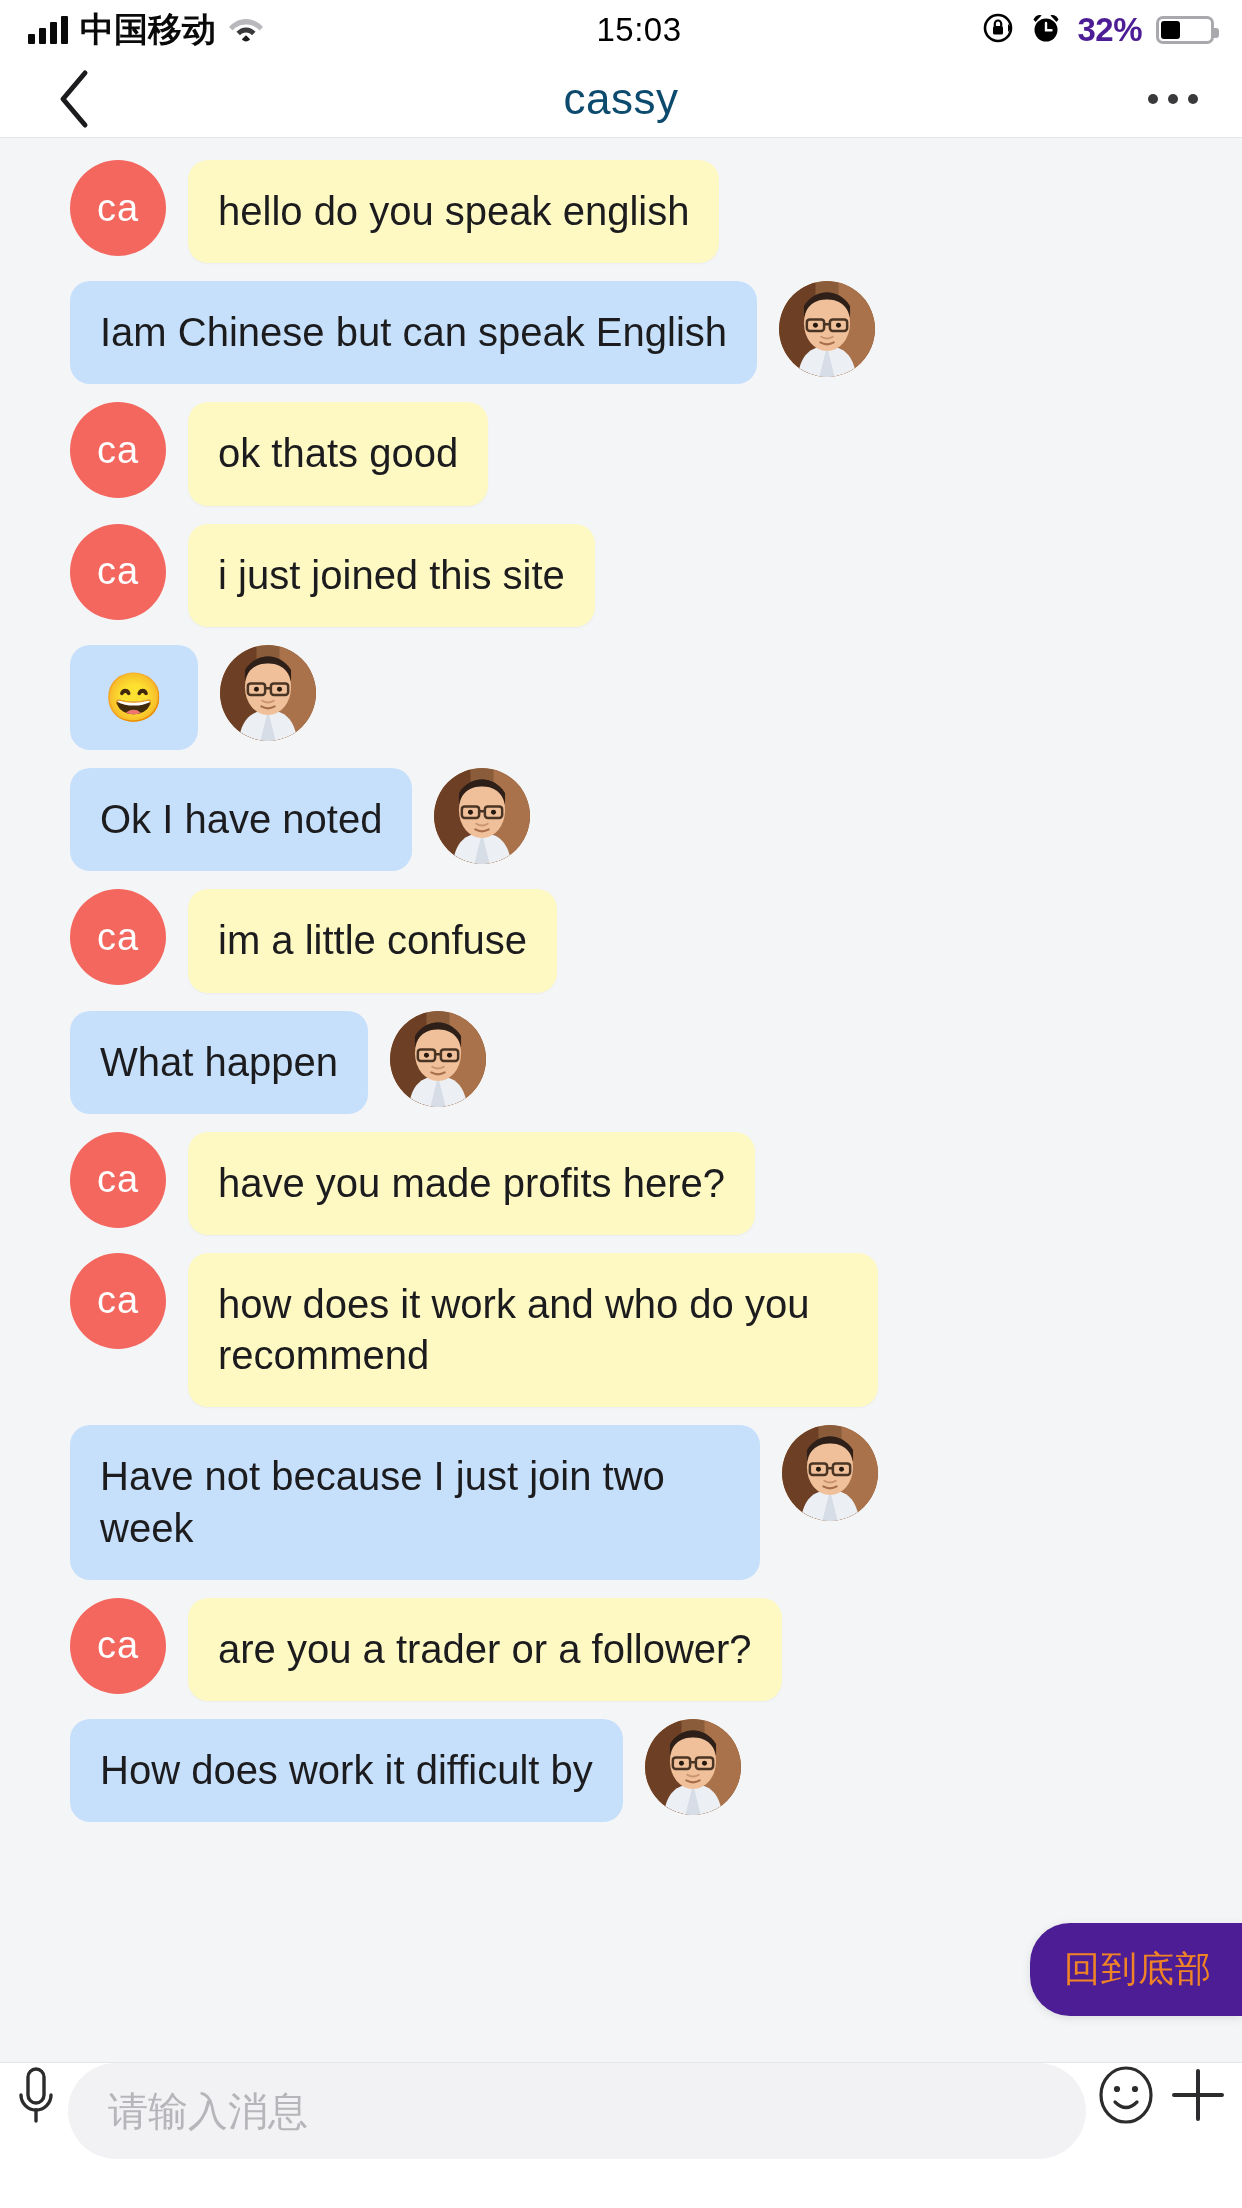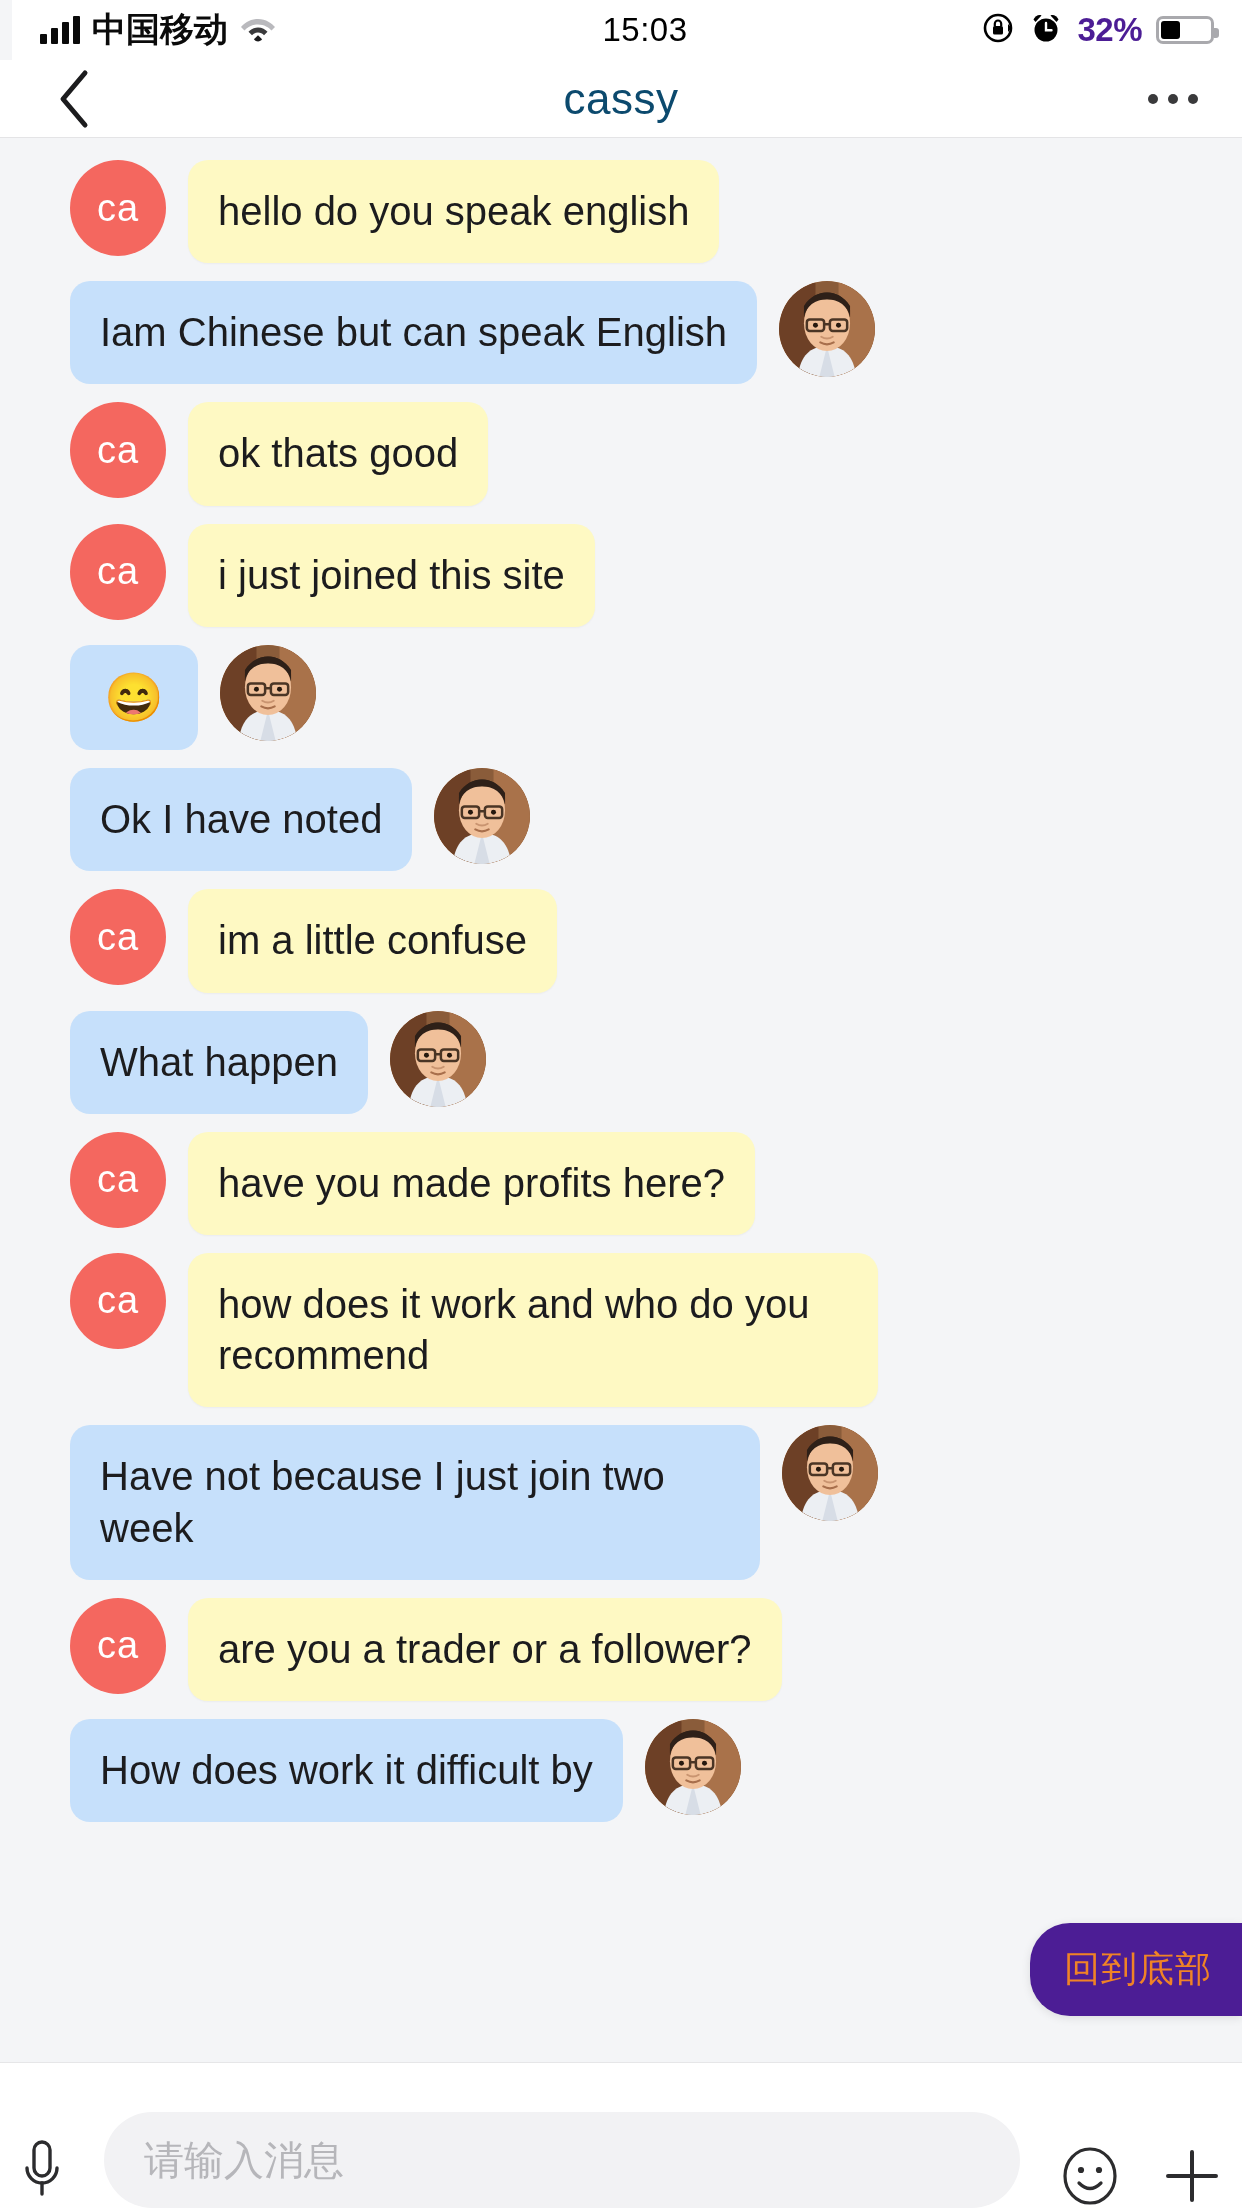--- a/index.html
+++ b/index.html
@@ -9,21 +9,20 @@
     background:#f4f5f7;
     overflow:hidden;
   }
   .phone { position:relative; width:1242px; height:2208px; background:#f4f5f7; display:flex; flex-direction:column; }
 
   
   .statusbar {
     height:60px; background:#ffffff; flex:0 0 60px;
     display:flex; align-items:center; padding:0 28px;
     position:relative;
-    margin-left:12px;
   }
   .sb-left { display:flex; align-items:center; gap:12px; }
   .sb-carrier { font-size:34px; font-weight:600; color:#0a0a0a; letter-spacing:0px; }
   .signal { display:flex; align-items:flex-end; gap:4px; height:28px; }
   .signal i { display:block; width:7px; background:#0a0a0a; border-radius:1px; }
   .signal i:nth-child(1){height:10px}
   .signal i:nth-child(2){height:16px}
   .signal i:nth-child(3){height:22px}
   .signal i:nth-child(4){height:28px}
   .sb-center {
@@ -88,21 +87,21 @@
     background:#4c1d95; color:#f08326; font-size:36px;
     padding:22px 30px 22px 34px;
     border-radius:40px 0 0 40px;
     box-shadow:0 2px 10px rgba(0,0,0,.10);
     letter-spacing:1px;
   }
 
   
   .inputbar {
     flex:0 0 146px; background:#fff; border-top:1px solid #e6e6e8;
-    display:flex; align-items:flex-end; padding:0 18px; gap:38px;
+    display:flex; align-items:flex-start; padding:0 12px; gap:8px;
   }
   .ib-icon { flex:0 0 auto; display:flex; align-items:center; justify-content:center; }
   .ib-field {
     flex:1 1 auto; height:96px; background:#f2f2f4; border-radius:48px;
     display:flex; align-items:center; padding:0 40px;
   }
   .ib-ph { font-size:40px; color:#b6b6ba; }
 </style>
 </head>
 <body>

